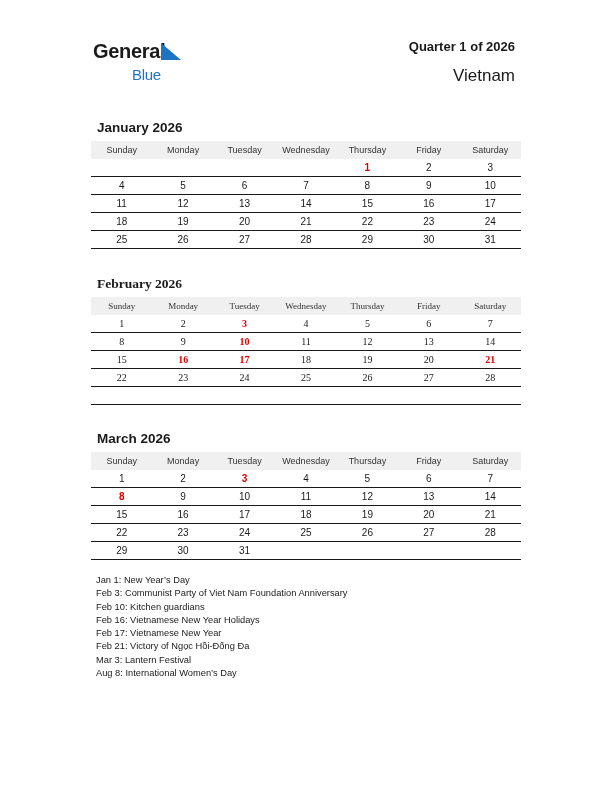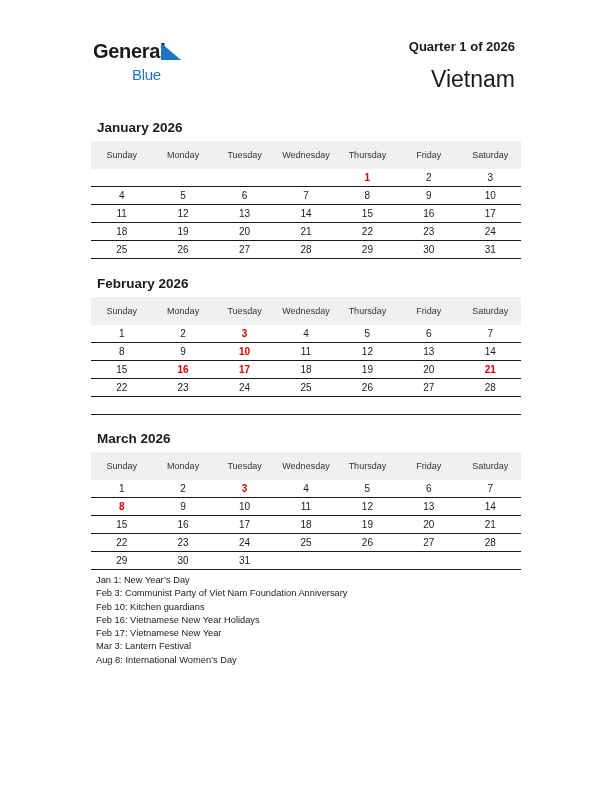--- a/index.html
+++ b/index.html
@@ -4,26 +4,26 @@
 <style>
   html, body { margin: 0; padding: 0; background: #ffffff; }
   body { width: 612px; height: 792px; position: relative; font-family: "Liberation Sans", sans-serif; color: #1a1a1a; overflow: hidden; }
 
   .logo { position: absolute; left: 93px; top: 40px; width: 100px; height: 40px; }
   .logo-general { position: absolute; left: 0; top: 0; font-size: 20px; color: #1a1a1a; letter-spacing: -0.3px; font-weight: bold; }
   .logo-blue { position: absolute; left: 39px; top: 26px; font-size: 15px; color: #1f73c4; letter-spacing: -0.3px; }
   .logo-flag { position: absolute; left: 68px; top: 3px; width: 0; height: 0; border-left: 20px solid #1f73c4; border-top: 17px solid transparent; }
 
   .title { position: absolute; right: 97px; top: 39px; font-size: 13px; color: #1a1a1a; text-align: center; white-space: nowrap; font-weight: bold; }
-  .country { position: absolute; right: 97px; top: 66px; font-size: 23px; color: #1a1a1a; text-align: center; }
+  .country { position: absolute; right: 97px; top: 66px; font-size: 17px; color: #1a1a1a; text-align: center; }
 
   .month { position: absolute; left: 91px; width: 430px; }
   .month-title { font-size: 13.5px; font-weight: bold; margin: 16px 0 5px 6px; height: 17px; line-height: 17px; }
   table { border-collapse: collapse; width: 430px; table-layout: fixed; }
-  th { background: #f0f0f0; font-weight: normal; font-size: 9px; color: #333; height: 28px; padding: 0; text-align: center; }
+  th { background: #f0f0f0; font-weight: normal; font-size: 9px; color: #333; height: 18px; padding: 0; text-align: center; }
   td { font-size: 10px; height: 17px; padding: 0; text-align: center; color: #1a1a1a; }
   tr.week td { border-bottom: 1.5px solid #1a1a1a; }
   tr.week:first-of-type td { }
   tbody tr:first-child td { border-bottom: 1.5px solid #1a1a1a; }
   td.holiday { color: #e00000; font-weight: bold; }
 
   .notes { position: absolute; left: 96px; top: 574px; font-size: 9.3px; line-height: 13.3px; color: #1a1a1a; }
 </style>
 </head>
 <body>
@@ -93,21 +93,21 @@
           <td>26</td>
           <td>27</td>
           <td>28</td>
           <td>29</td>
           <td>30</td>
           <td>31</td>
         </tr>
       </tbody>
     </table>
   </div>
-<div class="month" id="m1" style="top:259px;">
+<div class="month" id="m1" style="top:259px;font-family:Liberation Serif, serif;">
     <div class="month-title">February 2026</div>
     <table>
       <thead>
         <tr>
           <th>Sunday</th>
           <th>Monday</th>
           <th>Tuesday</th>
           <th>Wednesday</th>
           <th>Thursday</th>
           <th>Friday</th>
@@ -226,15 +226,16 @@
       </tbody>
     </table>
   </div>
 
 <div class="notes" id="notes">
     <div>Jan 1: New Year’s Day</div>
     <div>Feb 3: Communist Party of Viet Nam Foundation Anniversary</div>
     <div>Feb 10: Kitchen guardians</div>
     <div>Feb 16: Vietnamese New Year Holidays</div>
     <div>Feb 17: Vietnamese New Year</div>
+    <div>Feb 21: Victory of Ngọc Hồi-Đống Đa</div>
     <div>Mar 3: Lantern Festival</div>
     <div>Aug 8: International Women’s Day</div>
   </div>
 
 </body></html>

